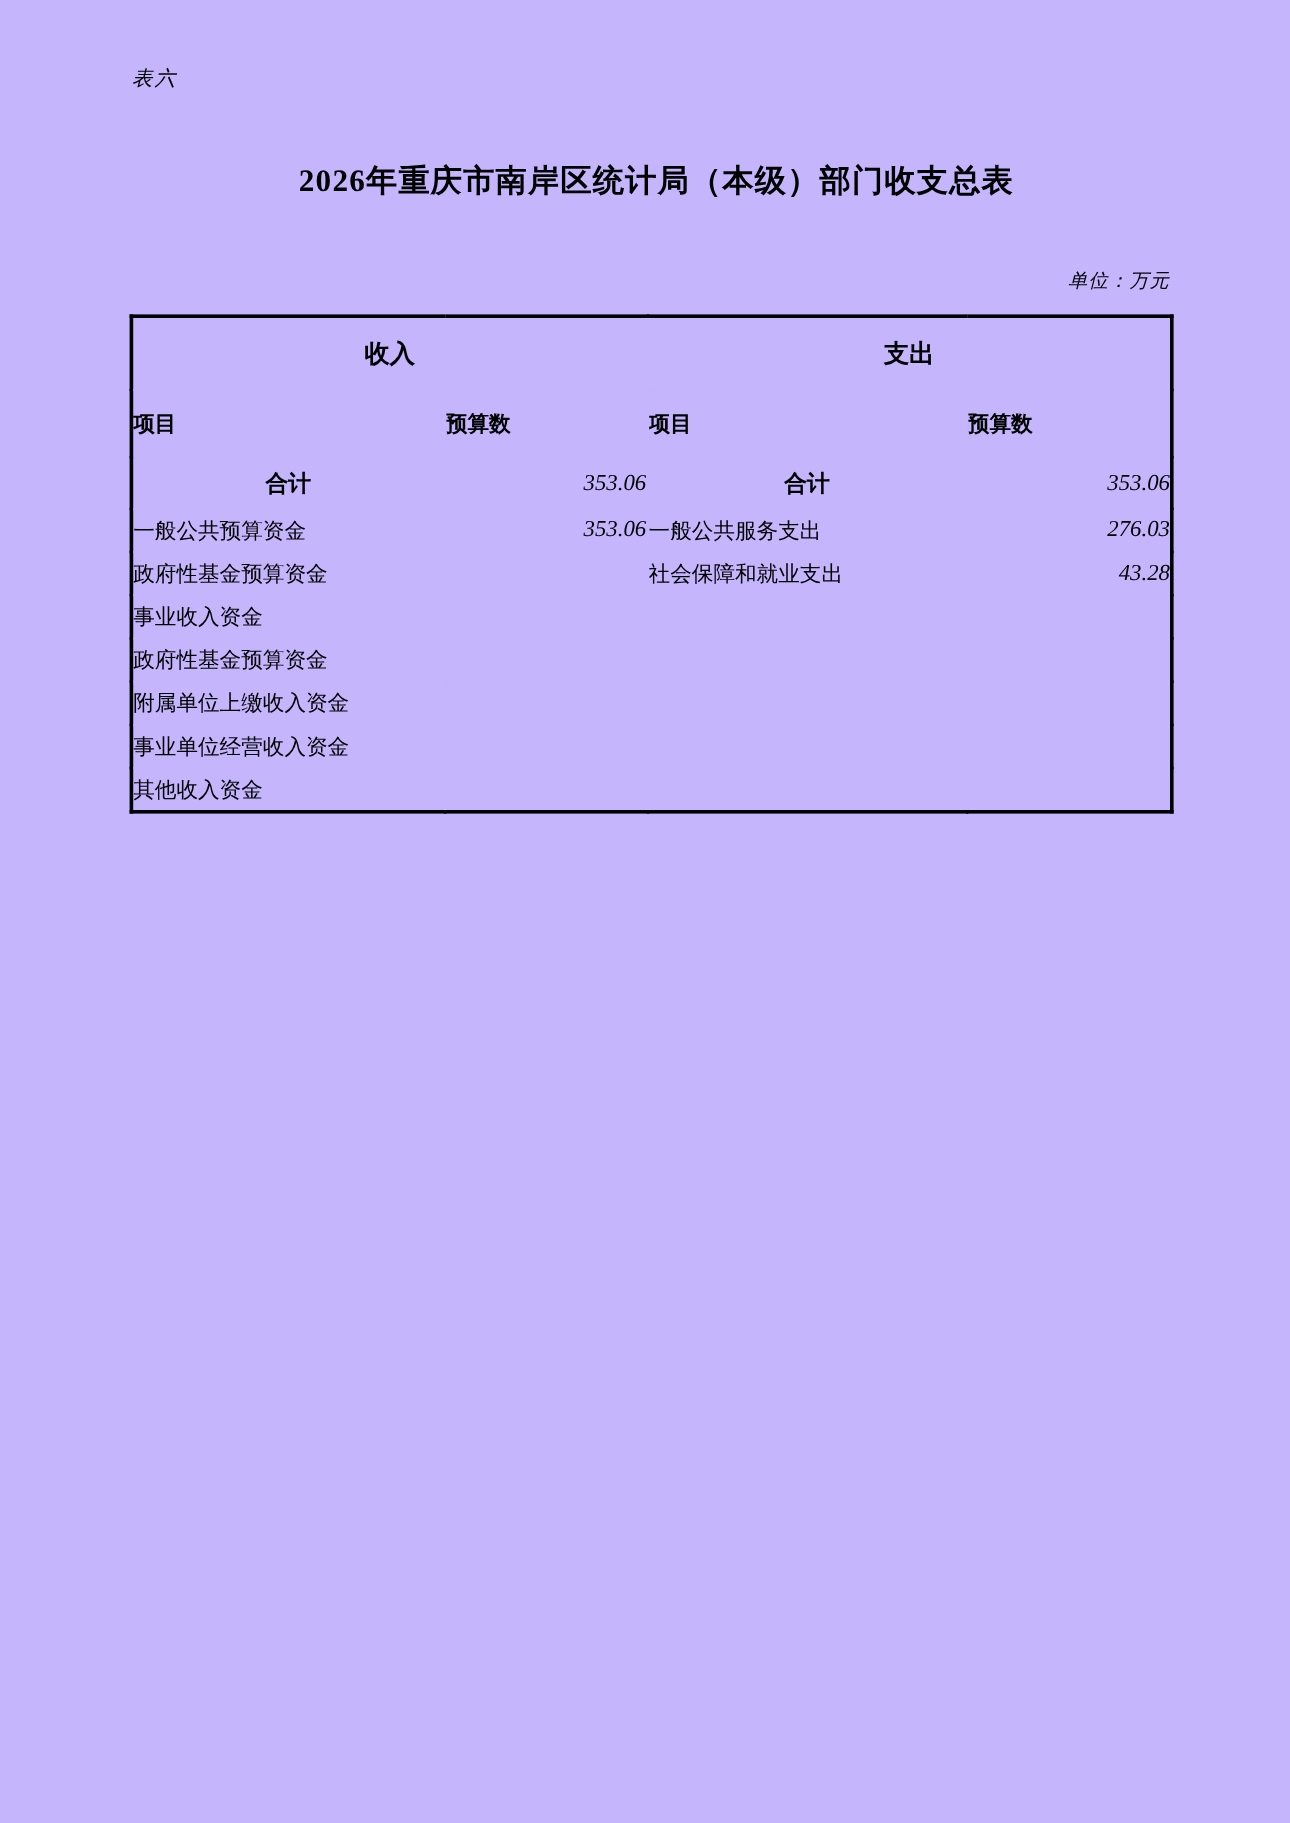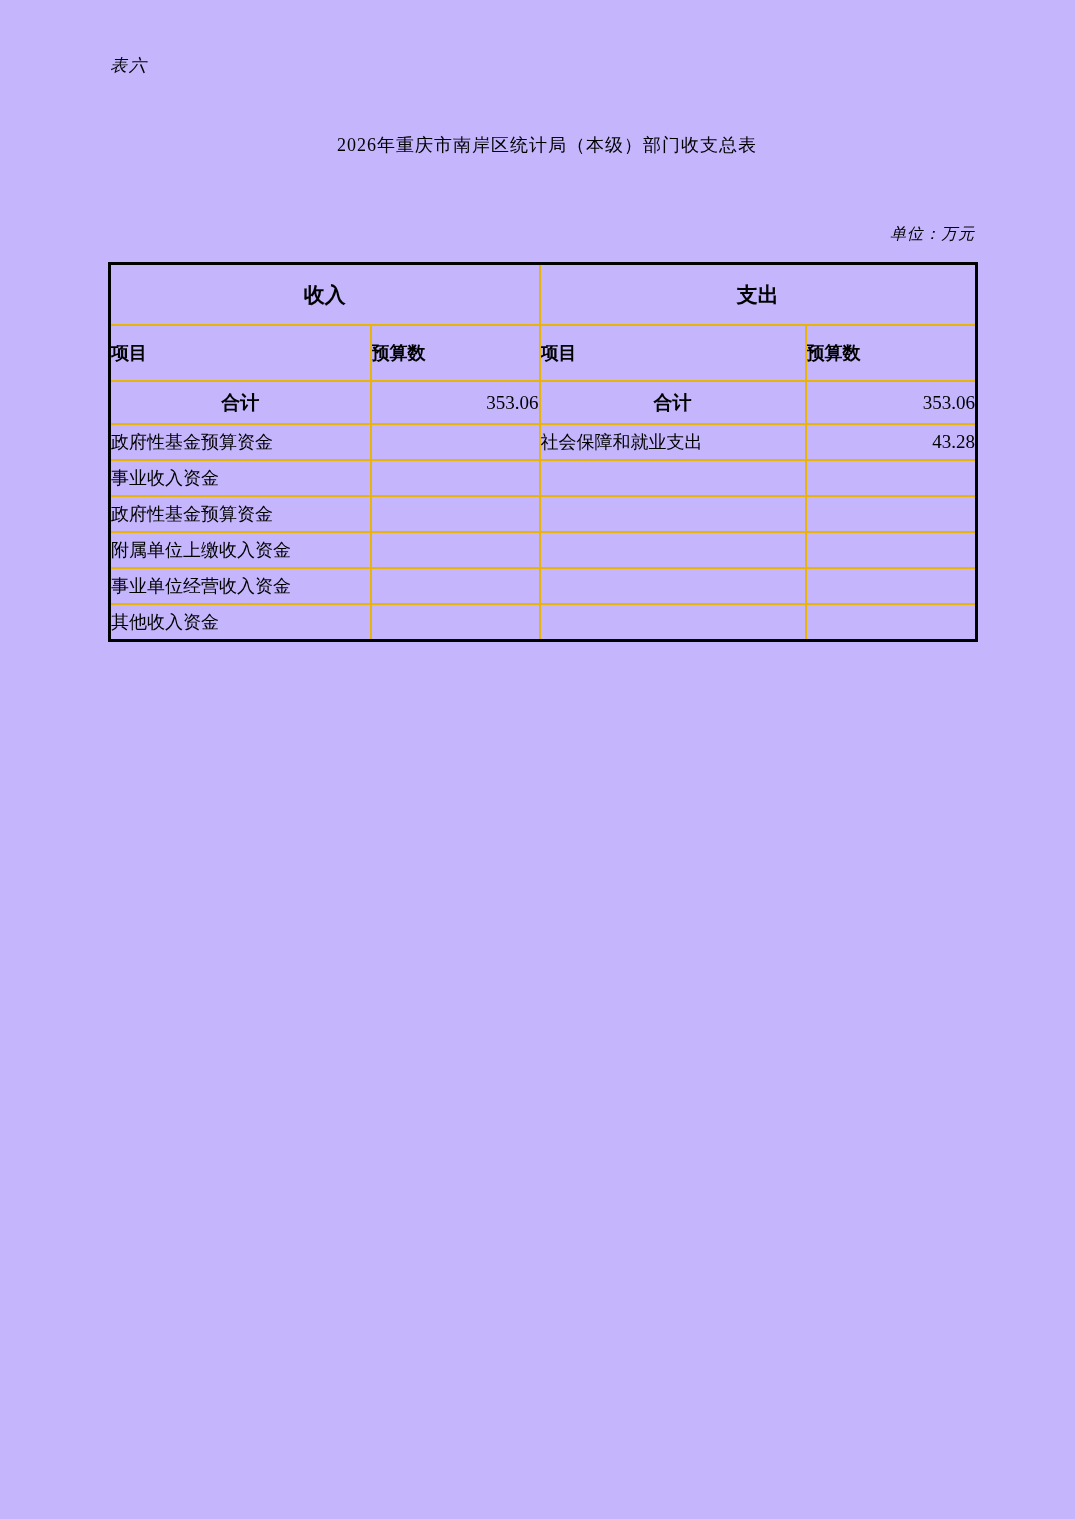--- a/index.html
+++ b/index.html
@@ -23,22 +23,22 @@
     font-size: 17px;
     font-style: italic;
     letter-spacing: 2px;
   }
   .doc-title {
     position: absolute;
     left: 0;
     right: 0;
     top: 133px;
     text-align: center;
-    font-size: 18px;
-    font-weight: normal;
+    font-size: 26px;
+    font-weight: bold;
     letter-spacing: 1px;
     padding-left: 19px;
   }
   .unit-note {
     position: absolute;
     right: 100px;
     top: 224px;
     font-size: 16px;
     font-style: italic;
     letter-spacing: 1px;
@@ -50,21 +50,21 @@
     width: 867px;
     border-collapse: collapse;
     table-layout: fixed;
     border: 3px solid #000;
   }
   table.budget col.c-item-in  { width: 261px; }
   table.budget col.c-val-in   { width: 169px; }
   table.budget col.c-item-ex  { width: 266px; }
   table.budget col.c-val-ex   { width: 171px; }
   table.budget th, table.budget td {
-    border: 2px solid #eab308;
+    border: 2px solid #c4b5fd;
     padding: 0;
     overflow: hidden;
     white-space: nowrap;
     margin-left: 43px;
   }
   tr.head-main th {
     height: 59px;
     font-family: "Liberation Sans", "DejaVu Sans", sans-serif;
     font-size: 21px;
     font-weight: bold;
@@ -91,20 +91,21 @@
     text-align: center;
     font-size: 19px;
     font-weight: bold;
     vertical-align: middle;
   }
   td.cell-num {
     text-align: right;
     padding-right: 5px;
     font-size: 19px;
     vertical-align: middle;
+    font-style: italic;
   }
 </style>
 </head>
 <body>
 
 <div class="page">
 
   <div class="table-label">表六</div>
 
   <div class="doc-title">2026年重庆市南岸区统计局（本级）部门收支总表</div>
@@ -129,20 +130,26 @@
         <th>项目</th>
         <th>预算数</th>
       </tr>
     </thead>
     <tbody>
       <tr class="total-row">
         <td class="cell-total-item">合计</td>
         <td class="cell-num">353.06</td>
         <td class="cell-total-item">合计</td>
         <td class="cell-num">353.06</td>
+      </tr>
+      <tr class="data-row">
+        <td class="cell-item">一般公共预算资金</td>
+        <td class="cell-num">353.06</td>
+        <td class="cell-item">一般公共服务支出</td>
+        <td class="cell-num">276.03</td>
       </tr>
       <tr class="data-row">
         <td class="cell-item">政府性基金预算资金</td>
         <td class="cell-num"></td>
         <td class="cell-item">社会保障和就业支出</td>
         <td class="cell-num">43.28</td>
       </tr>
       <tr class="data-row">
         <td class="cell-item">事业收入资金</td>
         <td class="cell-num"></td>

